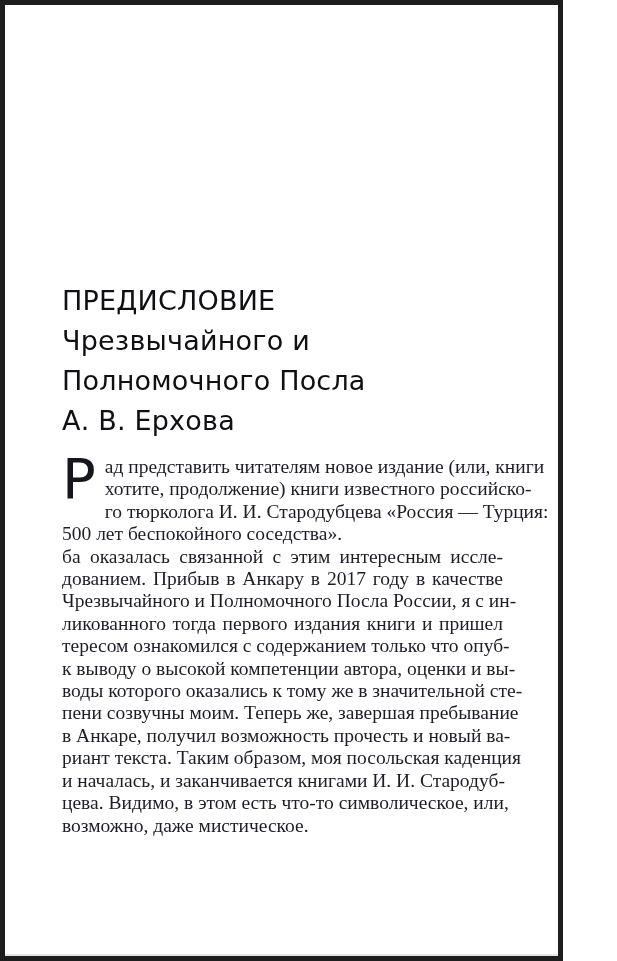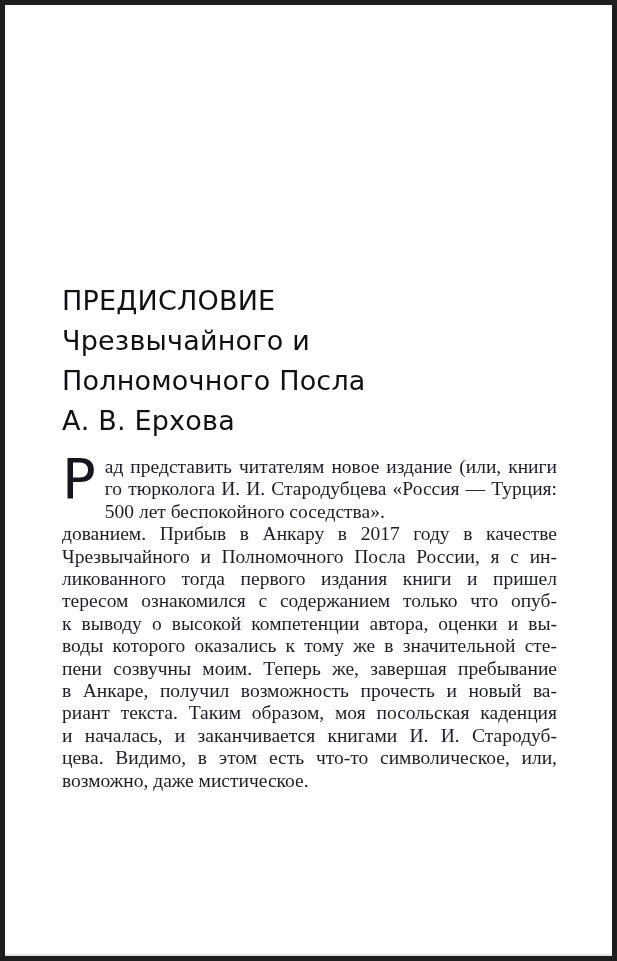--- a/index.html
+++ b/index.html
@@ -1,21 +1,21 @@
 <!DOCTYPE html>
 <html><head>
 <meta charset="utf-8">
 <style>
   html, body {
     margin: 0; padding: 0;
     background: #ffffff;
   }
   .page {
     position: relative;
-    width: 617px; height: 961px;
+    width: 563px; height: 961px;
     box-sizing: border-box;
     background: #ffffff;
     border: 5px solid #1e1e1e;
     overflow: hidden;
     box-shadow: inset 0 -2px 0 rgba(0,0,0,0.10);
     font-family: "Liberation Serif", serif;
   }
   .content {
     padding: 276px 55px 0 57px;
   }
@@ -60,24 +60,26 @@
     <div class="title" id="title">
         <div>ПРЕДИСЛОВИЕ</div>
         <div>Чрезвычайного и</div>
         <div>Полномочного Посла</div>
         <div>А. В. Ерхова</div>
       </div>
     <div class="body-text" id="body">
         <div class="para">
           <span class="dropcap">Р</span>
           <div class="line">ад представить читателям новое издание (или, книги</div>
+          <div class="line">хотите, продолжение) книги известного российско-</div>
           <div class="line">го тюрколога И. И. Стародубцева «Россия — Турция:</div>
           <div class="line last">500 лет беспокойного соседства».</div>
         </div>
         <div class="para">
+          <div class="line">ба оказалась связанной с этим интересным иссле-</div>
           <div class="line">дованием. Прибыв в Анкару в 2017 году в качестве</div>
           <div class="line">Чрезвычайного и Полномочного Посла России, я с ин-</div>
           <div class="line">ликованного тогда первого издания книги и пришел</div>
           <div class="line">тересом ознакомился с содержанием только что опуб-</div>
           <div class="line">к выводу о высокой компетенции автора, оценки и вы-</div>
           <div class="line">воды которого оказались к тому же в значительной сте-</div>
           <div class="line">пени созвучны моим. Теперь же, завершая пребывание</div>
           <div class="line">в Анкаре, получил возможность прочесть и новый ва-</div>
           <div class="line">риант текста. Таким образом, моя посольская каденция</div>
           <div class="line">и началась, и заканчивается книгами И. И. Стародуб-</div>

